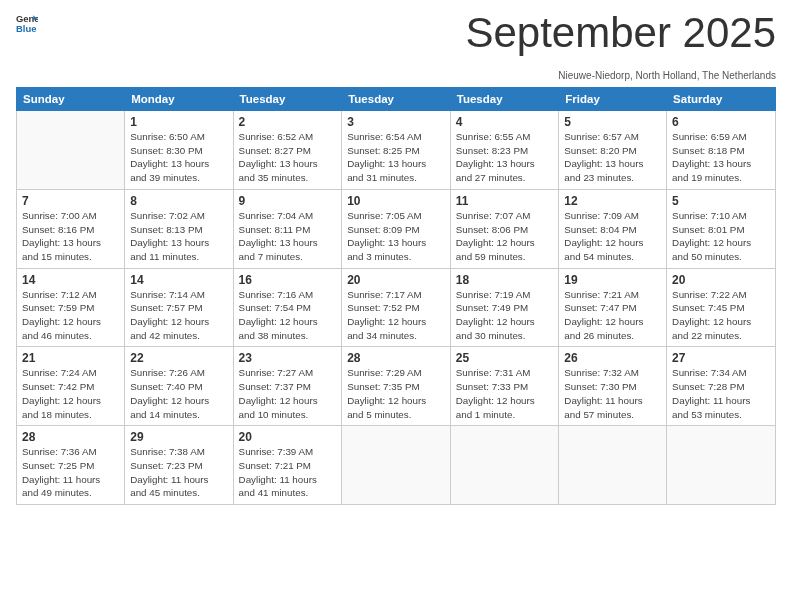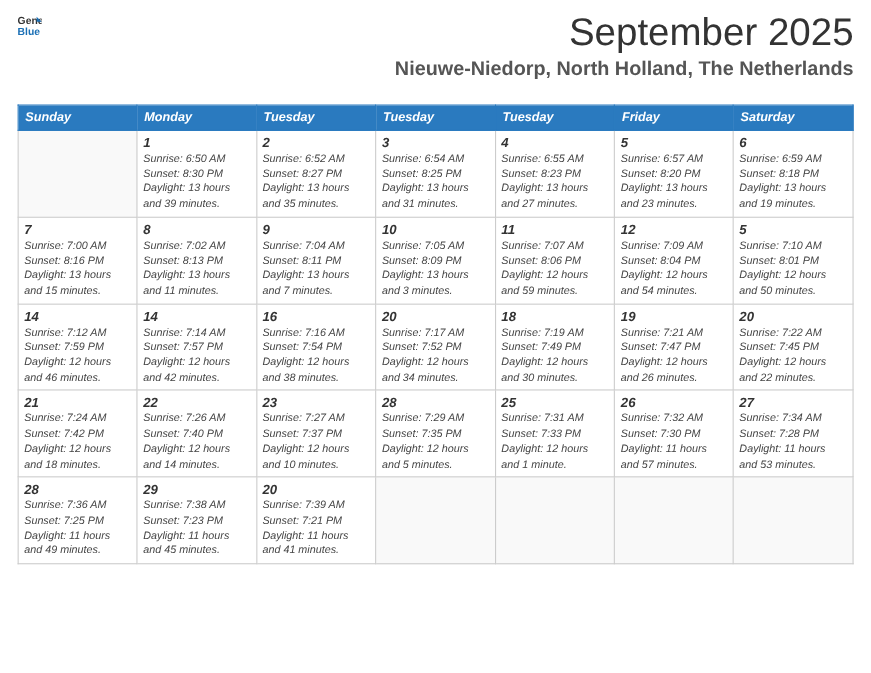--- a/index.html
+++ b/index.html
@@ -27,37 +27,35 @@
       gap: 2px;
     }
     .logo-icon {
       width: 22px;
       height: 22px;
     }
     .title-block {
       text-align: right;
     }
     .month-title {
-      font-size: 35px;
+      font-size: 42px;
       font-weight: 300;
       color: #333;
       line-height: 1;
     }
     .location-title {
-      font-size: 18px;
+      font-size: 10px;
       color: #555;
-      margin-top: 5px;
-      font-weight: bold;
+      margin-top: 16px;
     }
     .calendar-table {
       width: 100%;
       border-collapse: collapse;
-      margin-top: 22px;
+      margin-top: 6px;
       font-size: 10.5px;
-      font-style: italic;
     }
     .calendar-table th {
       background-color: #2a7abf;
       color: #fff;
       text-align: left;
       padding: 5px 6px;
       font-size: 11.5px;
       font-weight: bold;
       border: 1px solid #2a7abf;
     }

